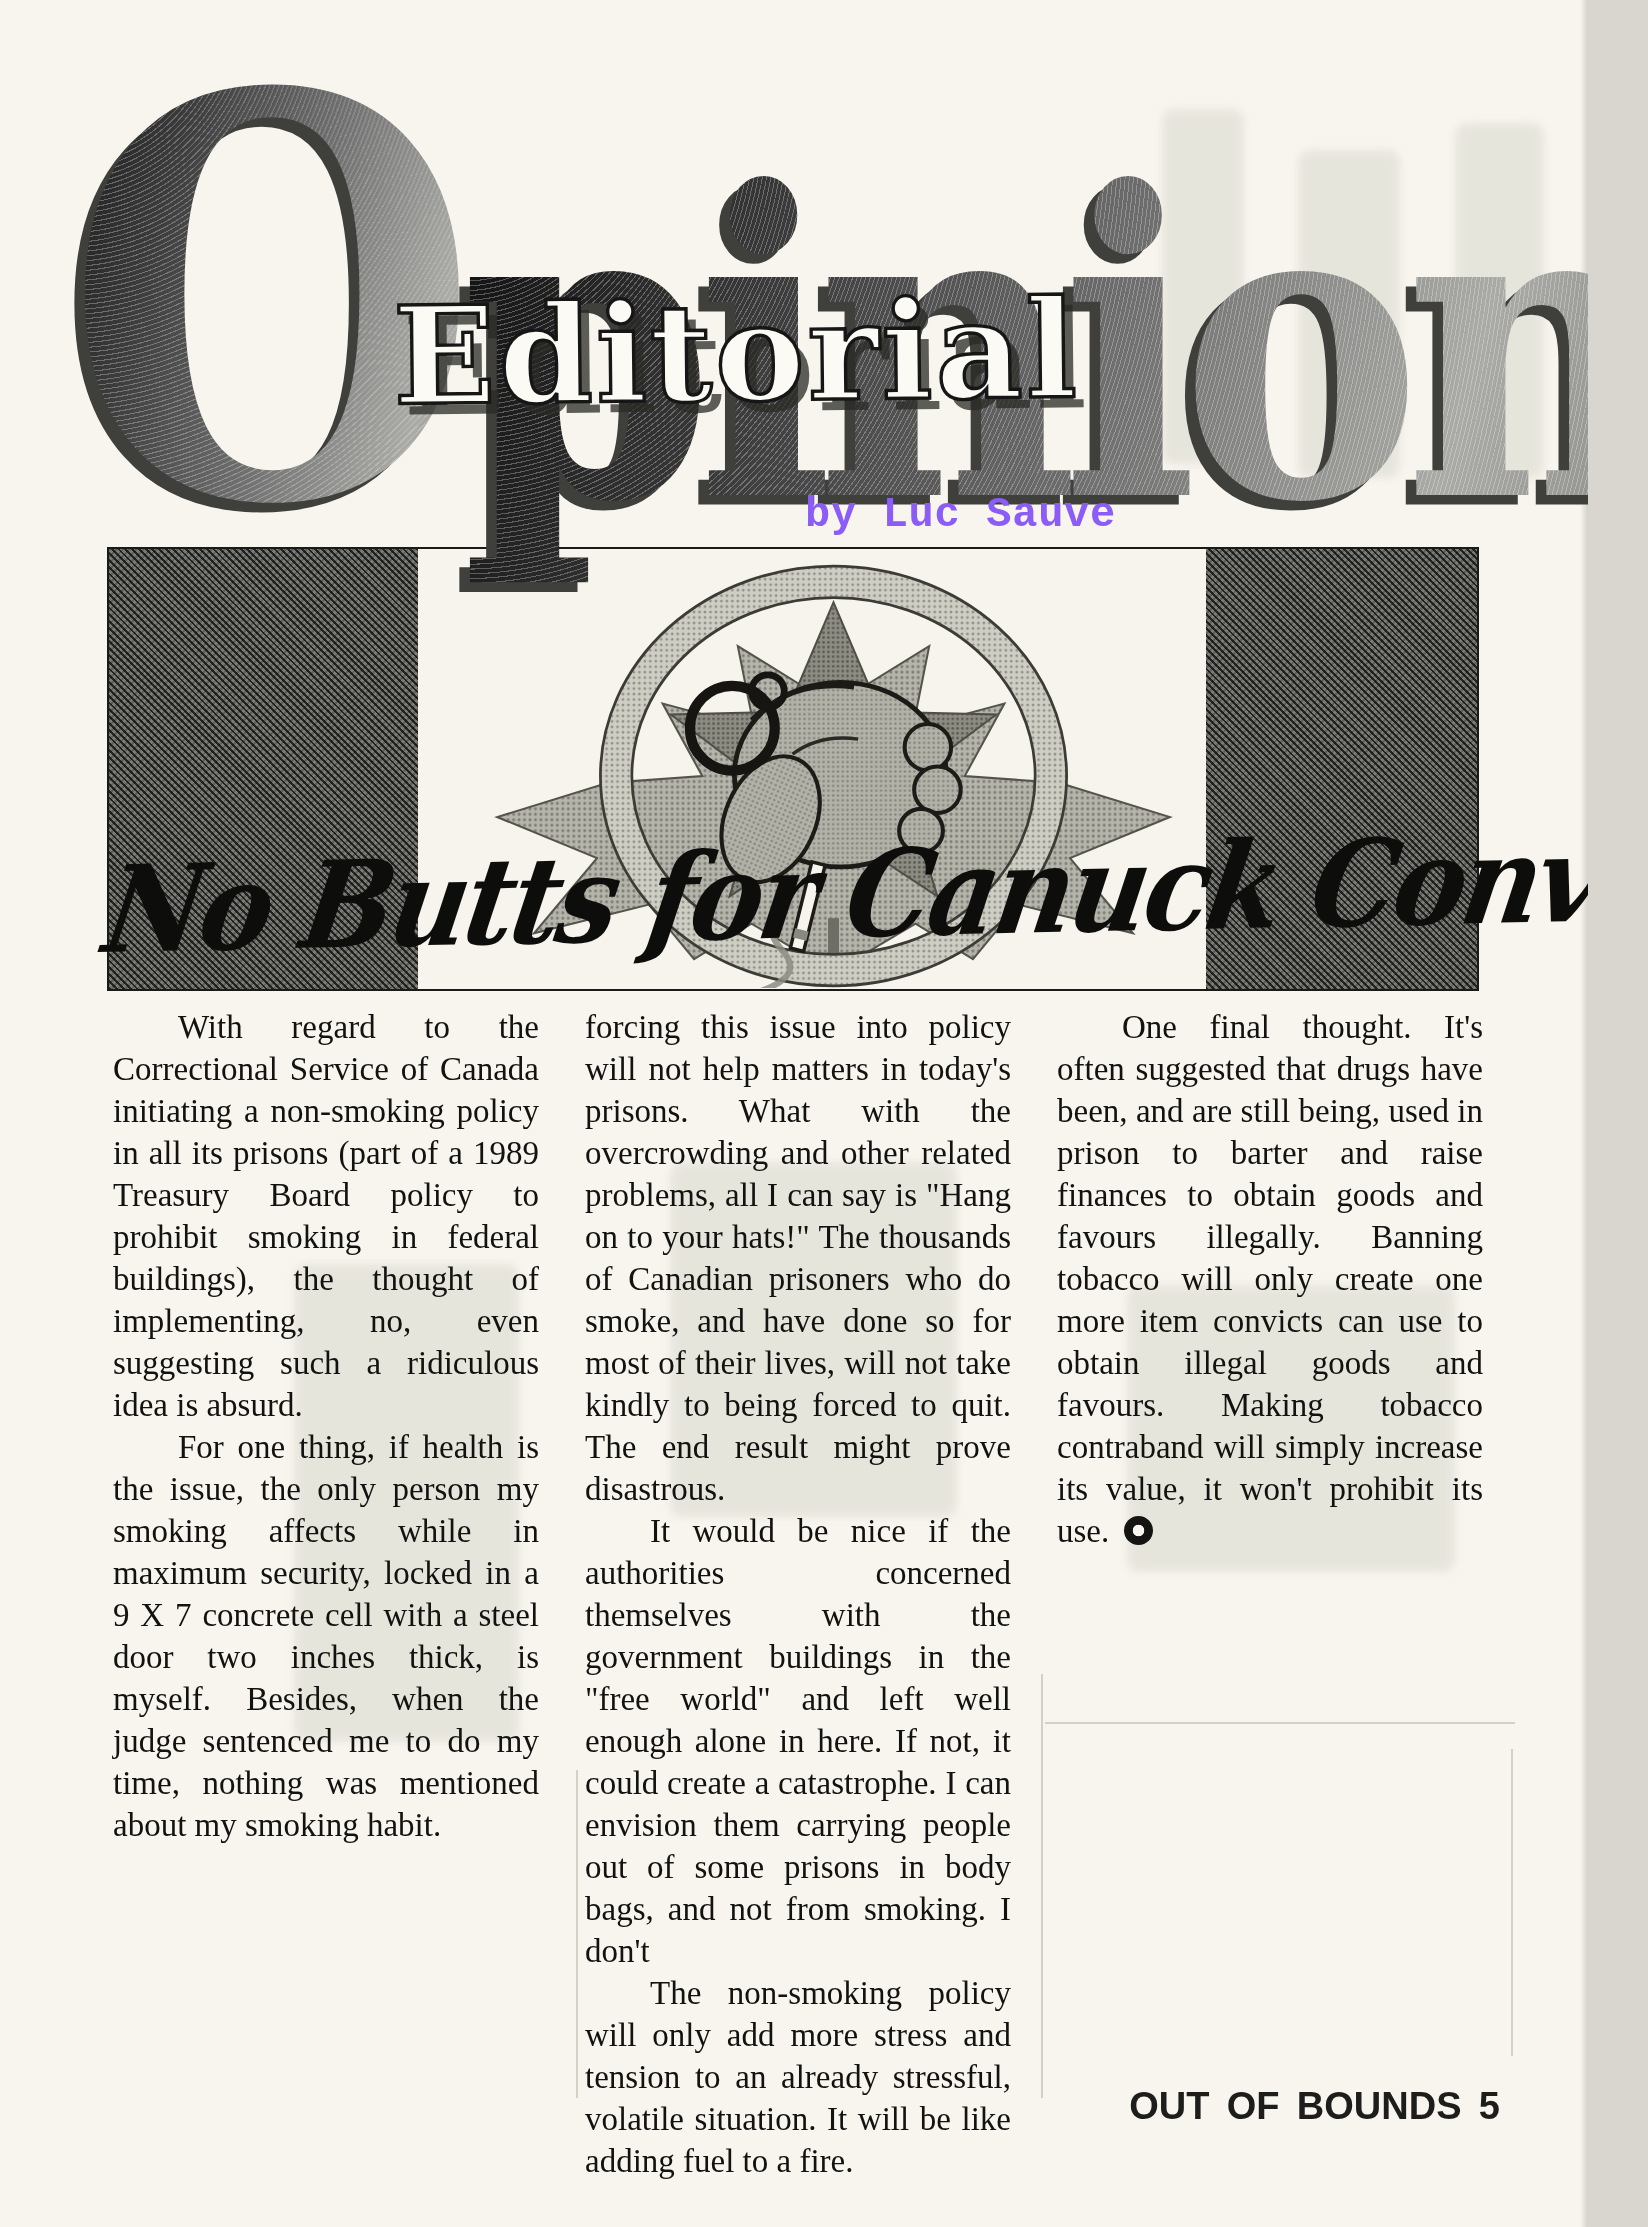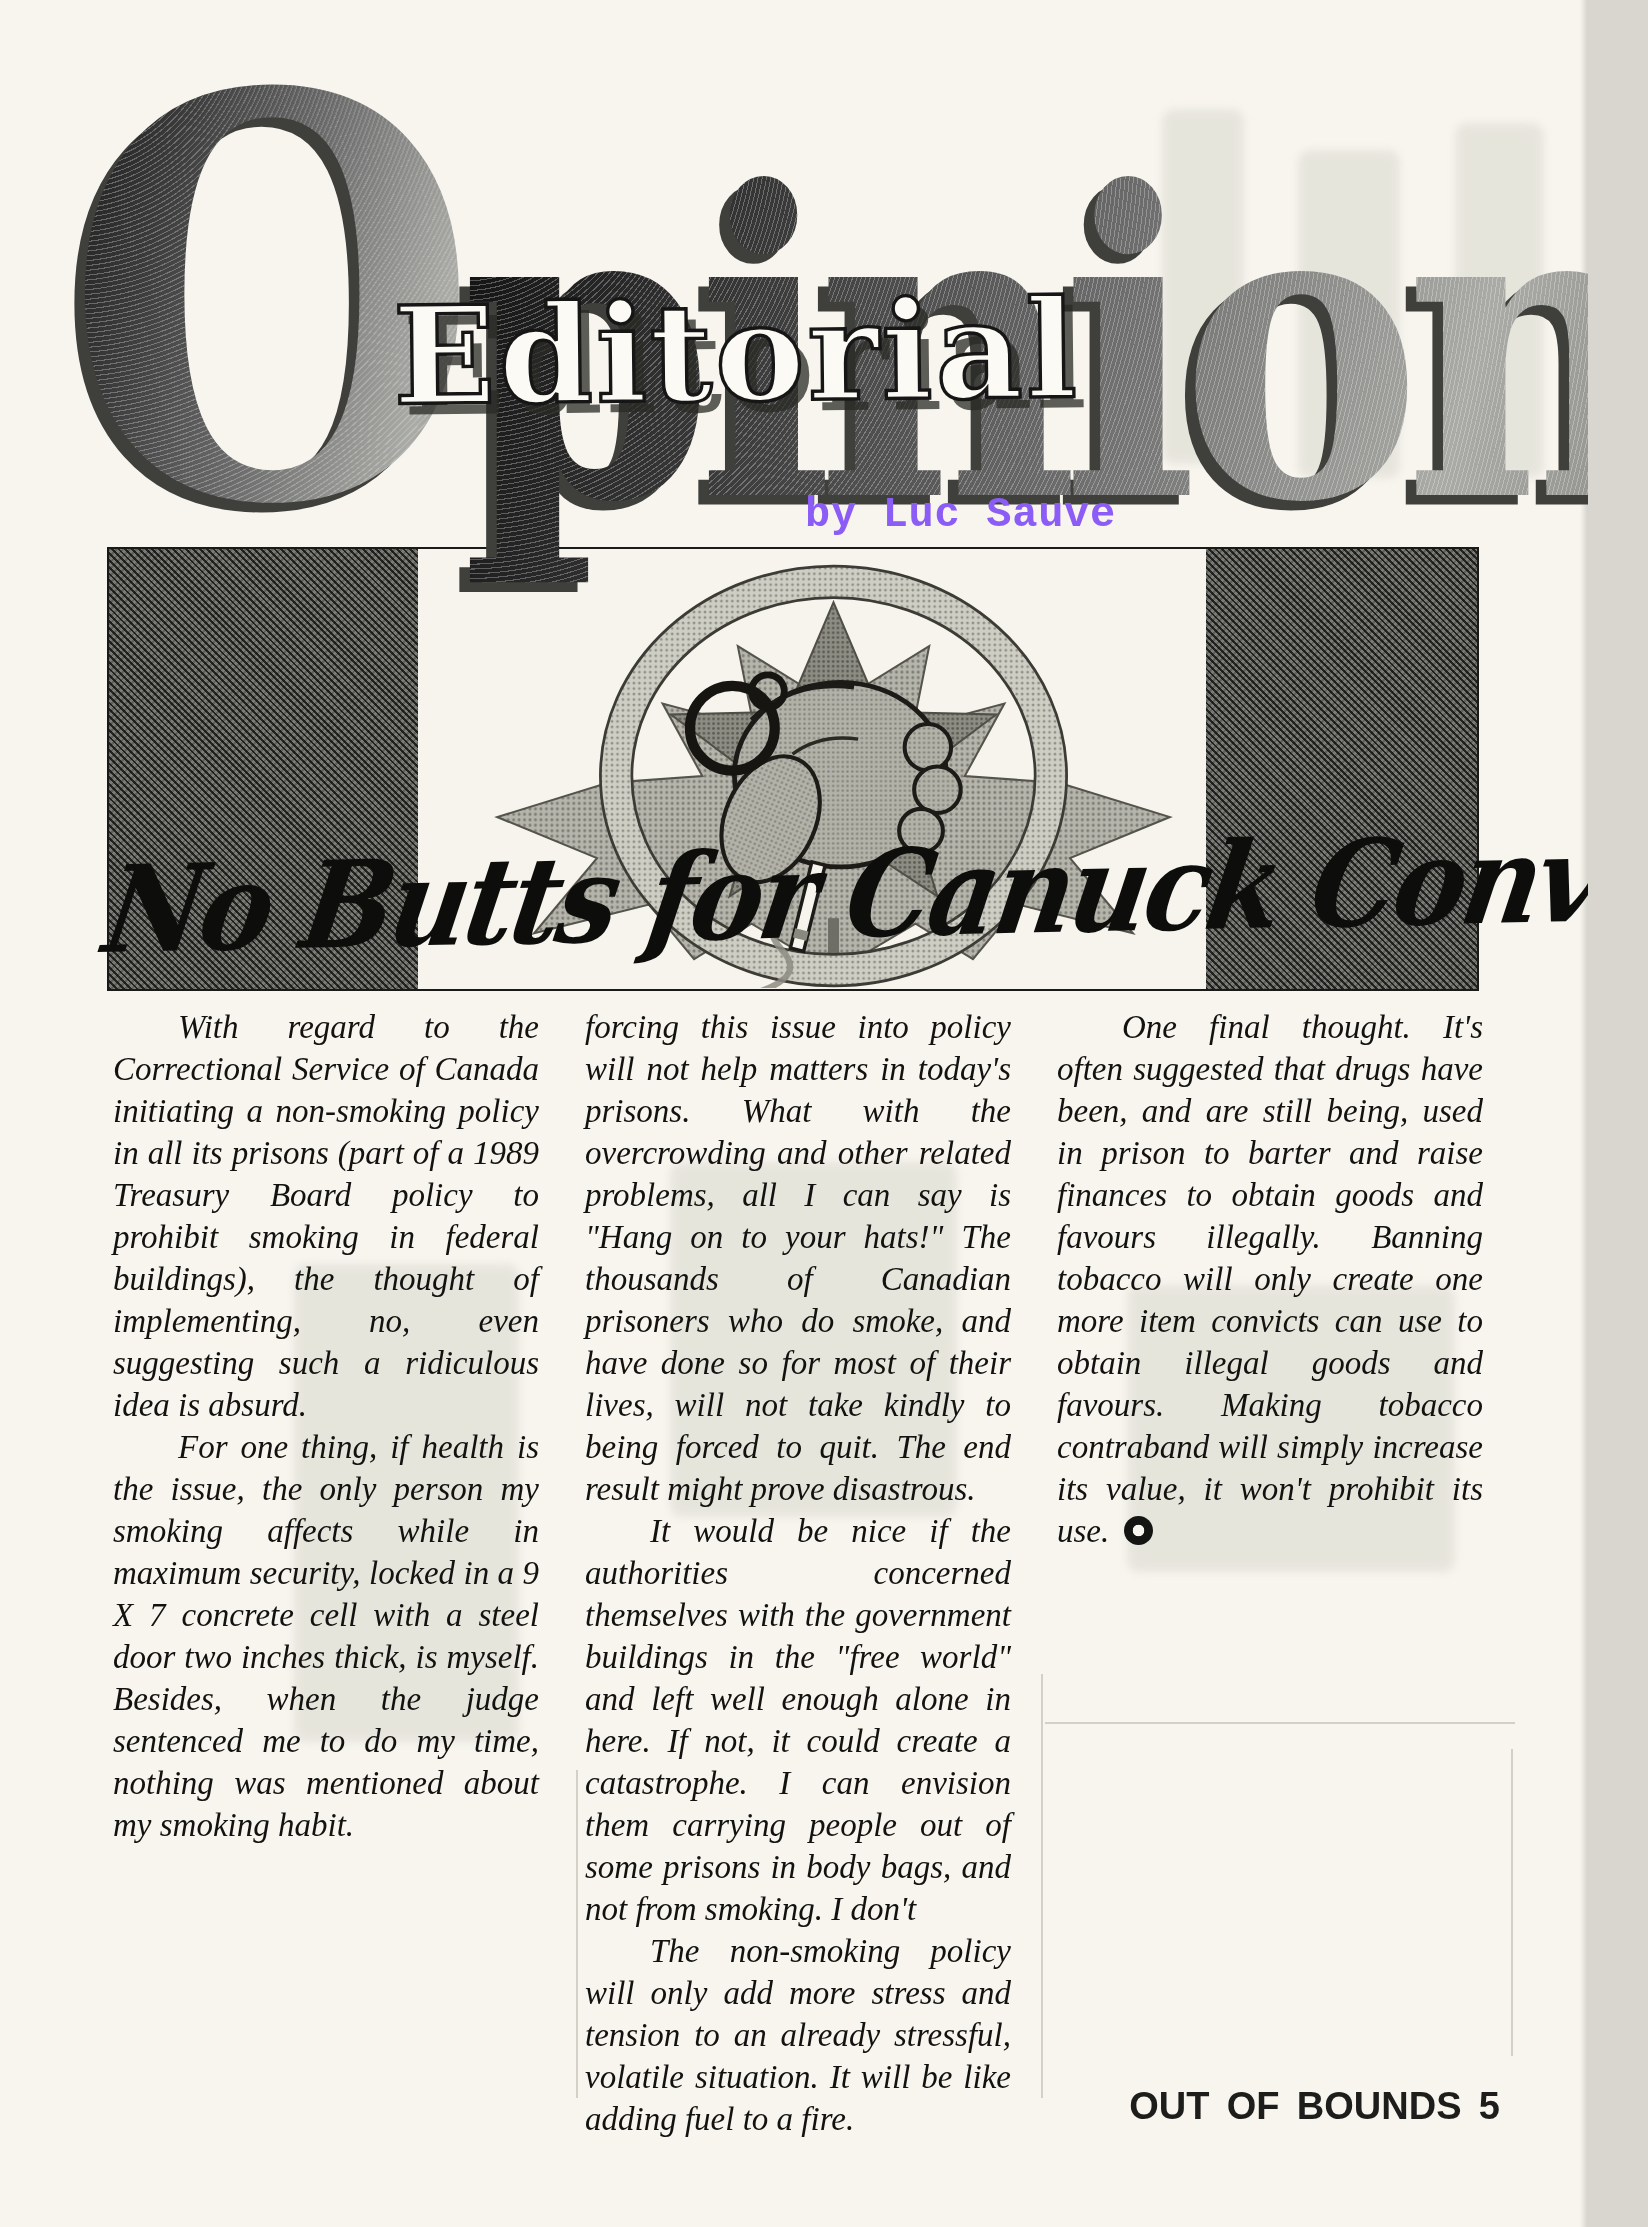--- a/index.html
+++ b/index.html
@@ -82,21 +82,21 @@
   .script-title {
     position:absolute; left:96px; top:839px; z-index:4;
     font-family:"DejaVu Serif", serif; font-style:italic; font-weight:bold;
     font-size:120px; letter-spacing:-4.1px; white-space:nowrap; color:#0d0d0b;
     transform:rotate(-1.2deg) skewX(-10deg) scaleX(.9); transform-origin:left bottom;
   }
 
   
   .body-cols {
     position:absolute; left:113px; top:1006px; width:1370px;
-    display:flex; gap:46px; z-index:2;font-style:italic;
+    display:flex; gap:46px; z-index:2;
   }
   .col { width:431px; }
   .col p {
     margin:0; font-size:33px; line-height:42px;
     text-align:justify; text-indent:65px; color:#121210;
   }
   .col p.cont { text-indent:0; }
   .endmark {
     display:inline-block; width:29px; height:29px; border-radius:50%;
     background:radial-gradient(circle at 50% 50%, #f7f5ee 0 5.5px, #141412 6.1px);

